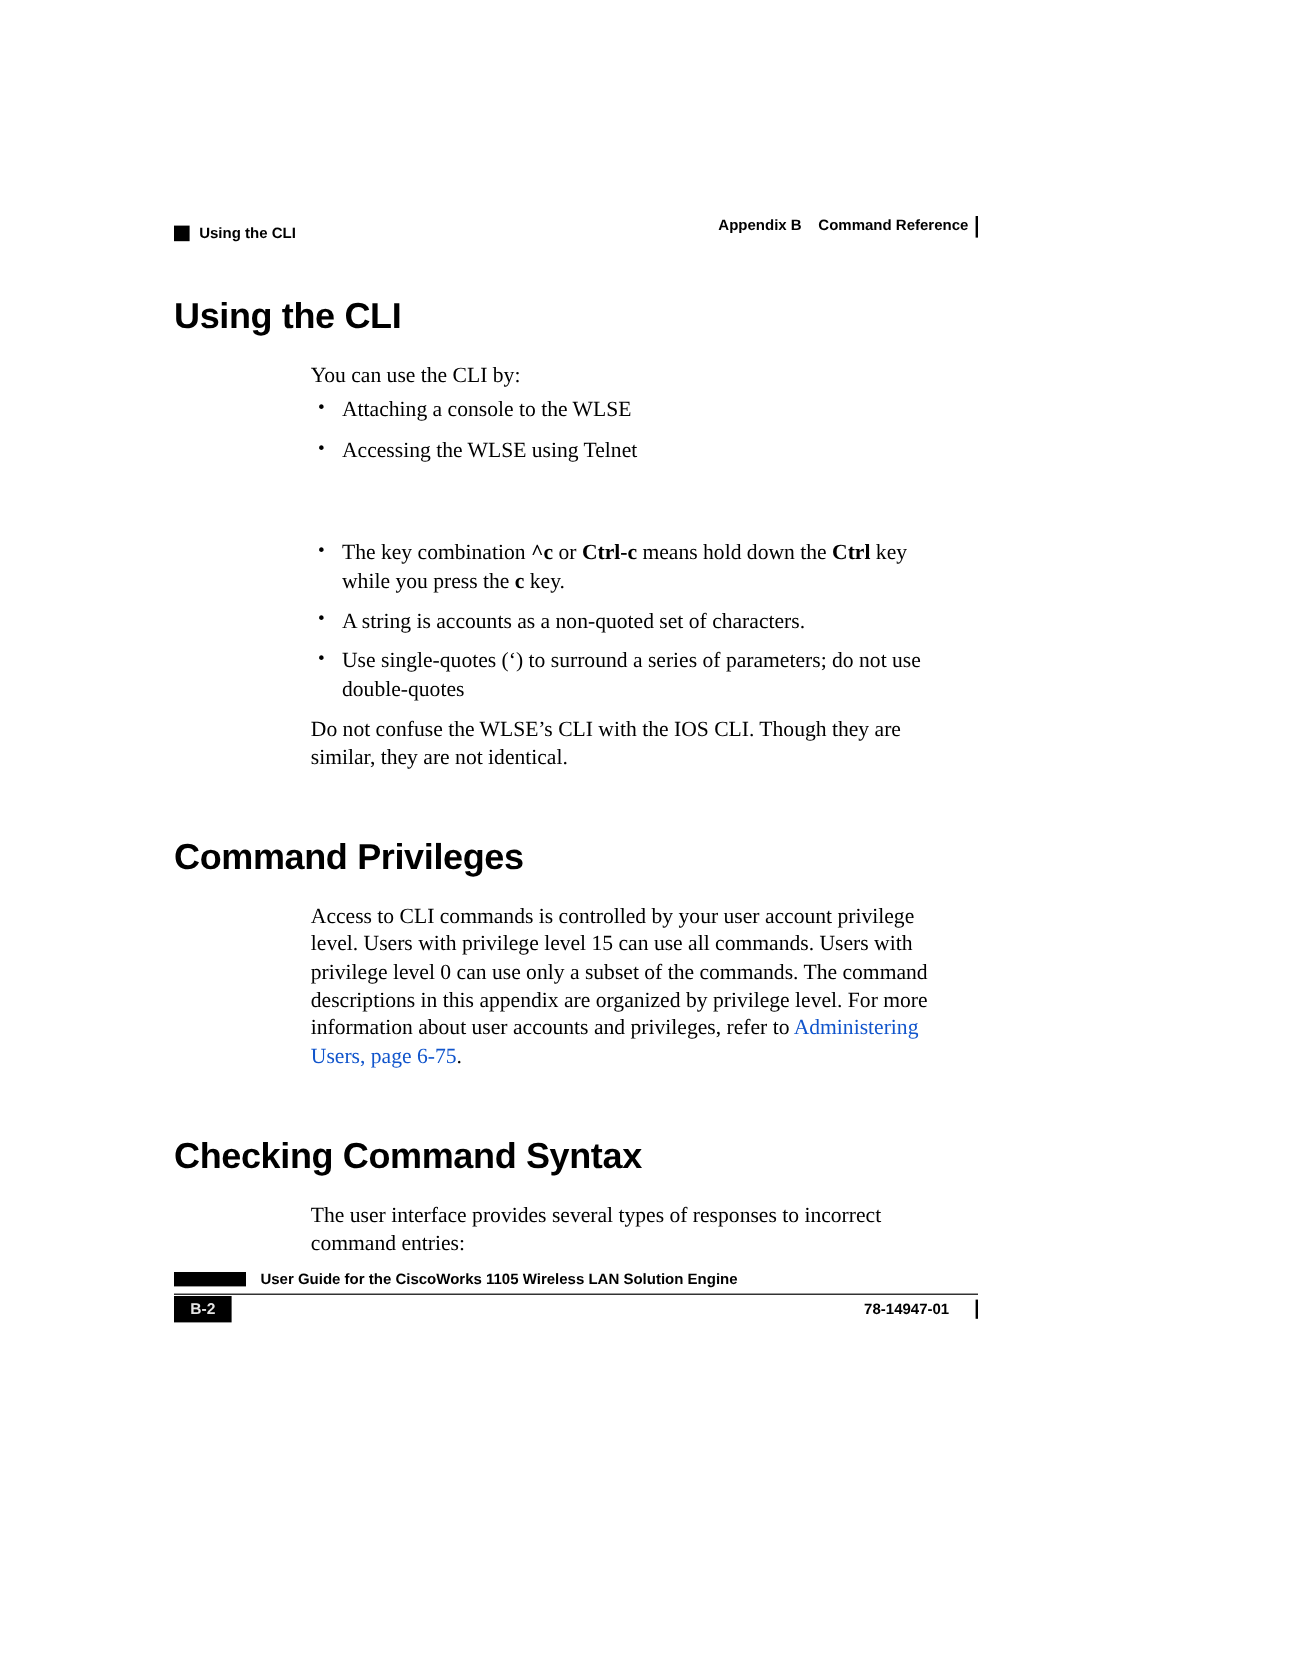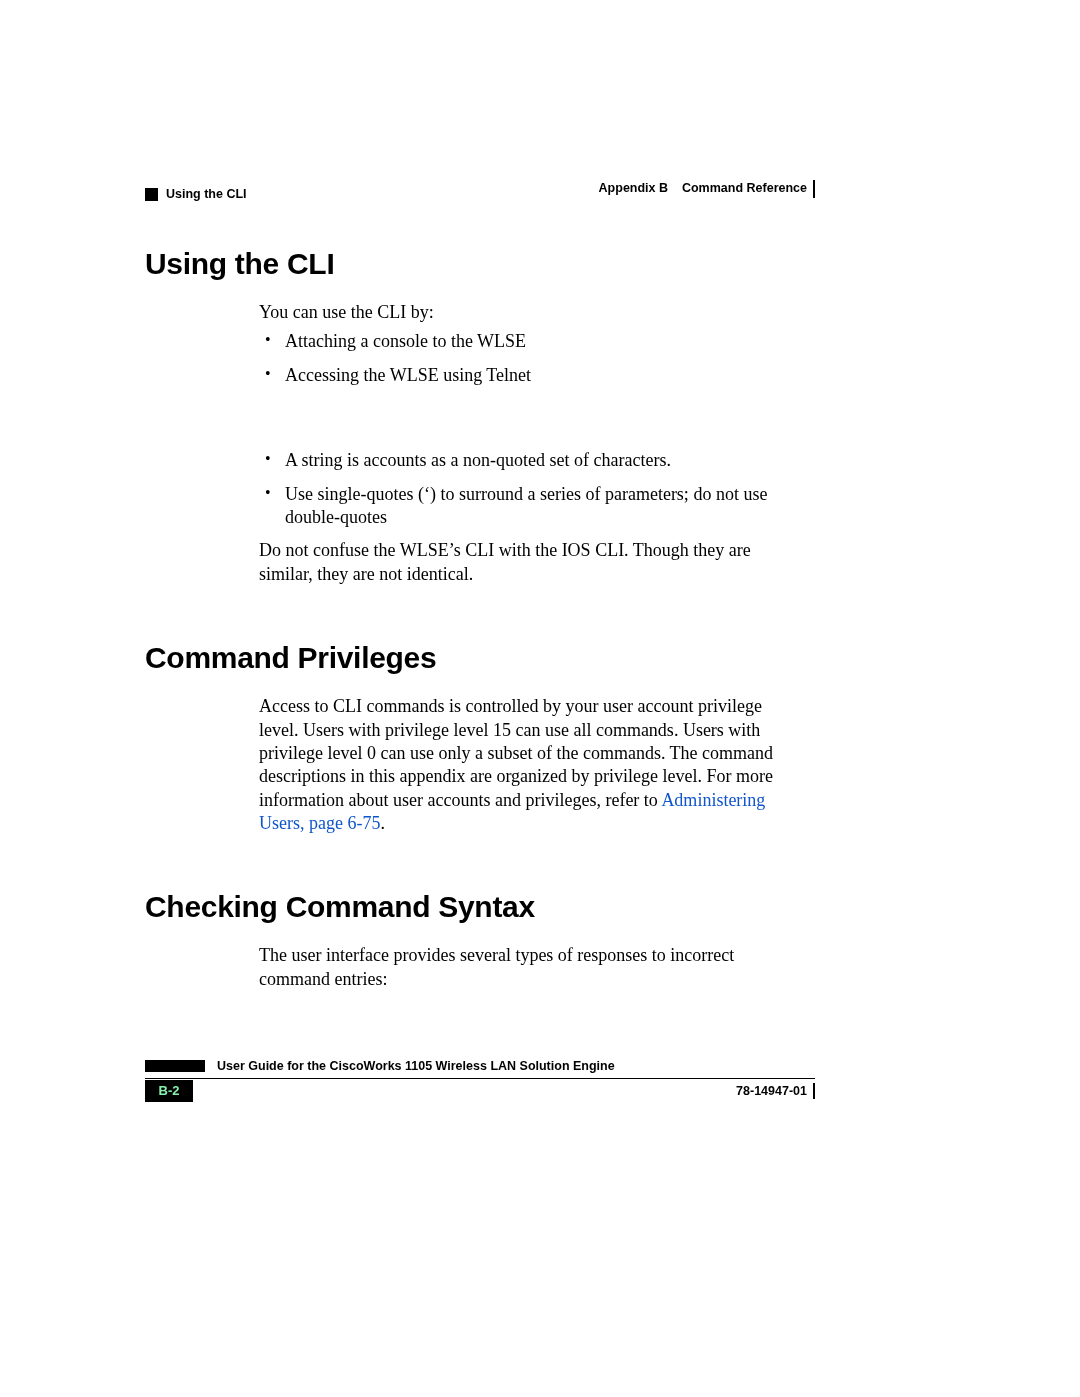--- a/index.html
+++ b/index.html
@@ -123,35 +123,35 @@
     line-height: 12px;
   }
   .foot-second-row {
     display: flex;
     align-items: center;
     margin-top: 0;
     height: 24px;
   }
   .page-num-box {
     background: #000;
-    color: #86efac;
+    color: #e5e5e5;
     font-family: Arial, Helvetica, sans-serif;
     font-weight: bold;
     font-size: 13px;
     padding: 3px 10px 3px 10px;
     margin-left: 0;
     min-width: 28px;
     text-align: center;
   }
   .doc-num {
     margin-left: auto;
     font-family: Arial, Helvetica, sans-serif;
     font-weight: bold;
     font-size: 12.5px;
-    padding-right: 6px;
+    padding-right: 22px;
     border-right: 2.5px solid #000;
     line-height: 1.3;
   }
 </style>
 </head>
 <body>
 
 <div class="page">
   <div class="runhead-right">
     <span>Appendix B</span>&nbsp;&nbsp;&nbsp;&nbsp;<span>Command Reference</span>
@@ -169,20 +169,23 @@
       <ul class="bullets">
         <li>Attaching a console to the WLSE</li>
         <li>Accessing the WLSE using Telnet</li>
       </ul>
     </div>
 
     <div class="section-gap"></div>
 
     <div class="body-block">
       <ul class="bullets">
+        <li>
+          <span>The key combination </span><b>^c</b><span> or </span><b>Ctrl-c</b><span> means hold down the </span><b>Ctrl</b><span> key while you press the </span><b>c</b><span> key.</span>
+        </li>
         <li>A string is accounts as a non-quoted set of characters.</li>
         <li>Use single-quotes (‘) to surround a series of parameters; do not use double-quotes</li>
       </ul>
       <p style="margin-top:8px;">Do not confuse the WLSE’s CLI with the IOS CLI. Though they are similar, they are not identical.</p>
     </div>
 
     <div class="section-gap"></div>
 
     <h1>Command Privileges</h1>
     <div class="body-block">

